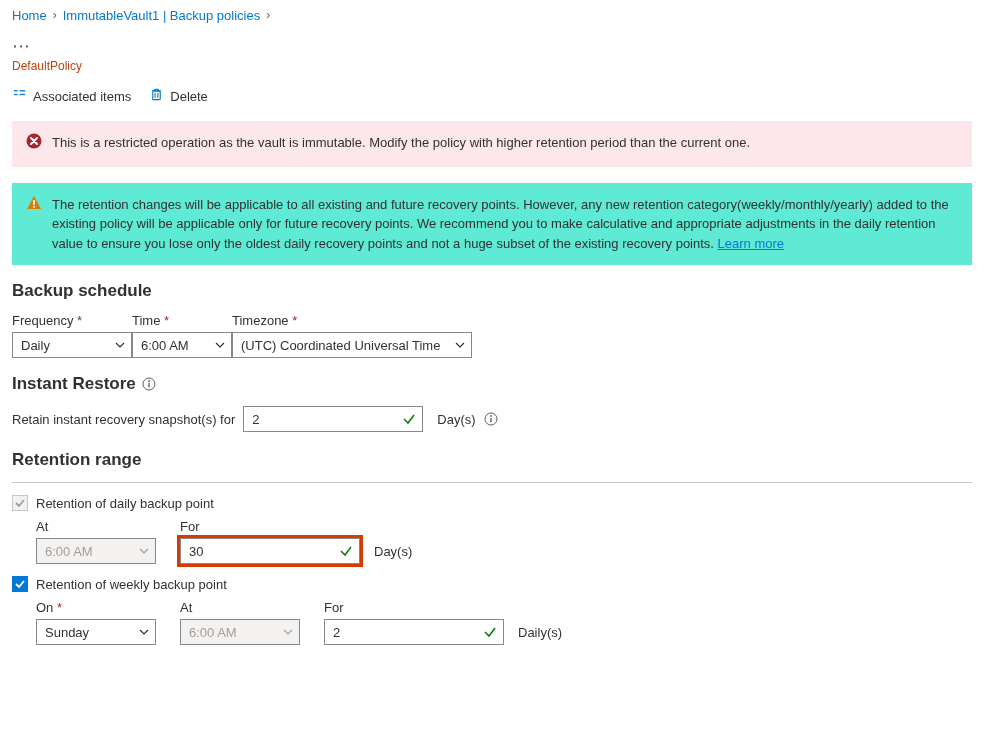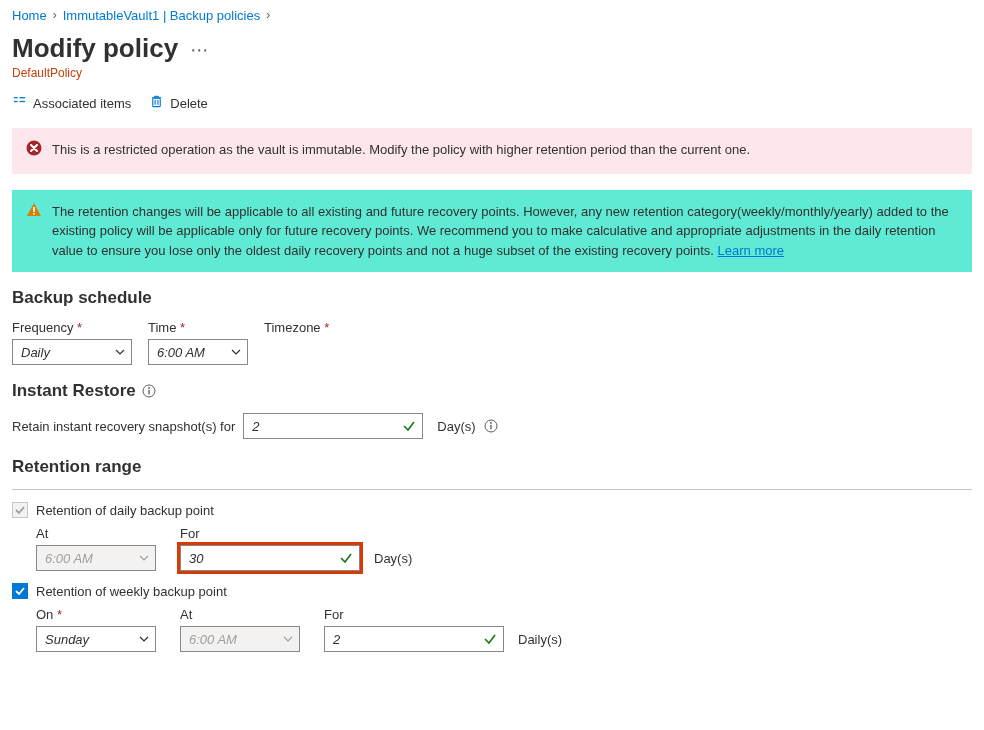--- a/index.html
+++ b/index.html
@@ -85,39 +85,39 @@
   .alert a { color: #0078d4; text-decoration: underline; cursor: pointer; }
 
   
   .section-title {
     font-size: 17px;
     font-weight: 600;
     margin: 16px 0 12px 0;
   }
   .form-row {
     display: flex;
-    gap: 16px;
+    gap: 0;
     margin-bottom: 14px;
+    align-items: flex-end;
   }
   .form-group { display: flex; flex-direction: column; gap: 4px; }
   .form-label { font-size: 13px; color: #323130; }
   .req { color: #a4262c; }
 
   
   .select, .input-box {
     display: flex;
     align-items: center;
     justify-content: space-between;
     height: 26px;
     border: 1px solid #8a8886;
     background: #ffffff;
     font-size: 13px;
     padding: 0 6px 0 8px;
     cursor: pointer;
-    font-style: italic;
   }
   .select.disabled, .input-box.disabled {
     background: #f3f2f1;
     color: #a19f9d;
     cursor: default;
   }
   .select .val { flex: 1; white-space: nowrap; overflow: hidden; }
   .chev {
     width: 10px;
     height: 10px;
@@ -192,21 +192,20 @@
 <body>
 
 <div class="breadcrumb">
   <span class="crumb">Home</span>
   <span class="sep">›</span>
   <span class="crumb">ImmutableVault1 | Backup policies</span>
   <span class="sep">›</span>
 </div>
 
 <div class="title-row">
-  <h1 class="page-title">Modify policy</h1>
   <span class="more-icon">⋯</span>
 </div>
 <div class="subtitle">DefaultPolicy</div>
 
 <div class="toolbar">
   <div class="toolbar-btn">
     <span>
       <svg viewBox="0 0 16 16" width="15" height="15">
           <g stroke="#0078d4" stroke-width="1.4" fill="none">
             <line x1="2" y1="4" x2="6" y2="4"></line>
@@ -279,20 +278,28 @@
       <span class="val">6:00 AM</span>
       <span class="chev">
           <svg viewBox="0 0 10 10" width="10" height="10">
             <path d="M1 3 L5 7 L9 3" fill="none" stroke="#323130" stroke-width="1.2"></path>
           </svg>
         </span>
     </div>
   </div>
   <div class="form-group">
     <span class="form-label"><span>Timezone</span> <span class="req">*</span></span>
+    <div class="select w-tz">
+      <span class="val">(UTC) Coordinated Universal Time</span>
+      <span class="chev">
+          <svg viewBox="0 0 10 10" width="10" height="10">
+            <path d="M1 3 L5 7 L9 3" fill="none" stroke="#323130" stroke-width="1.2"></path>
+          </svg>
+        </span>
+    </div>
   </div>
 </div>
 
 <div class="section-title" style="display:flex;align-items:center;gap:6px;">
   <span>Instant Restore</span>
   <span class="info-icon">
     <svg viewBox="0 0 14 14" width="14" height="14">
         <circle cx="7" cy="7" r="6" fill="none" stroke="#605e5c" stroke-width="1"></circle>
         <circle cx="7" cy="4" r="0.9" fill="#605e5c"></circle>
         <rect x="6.3" y="5.8" width="1.4" height="4.5" fill="#605e5c"></rect>

